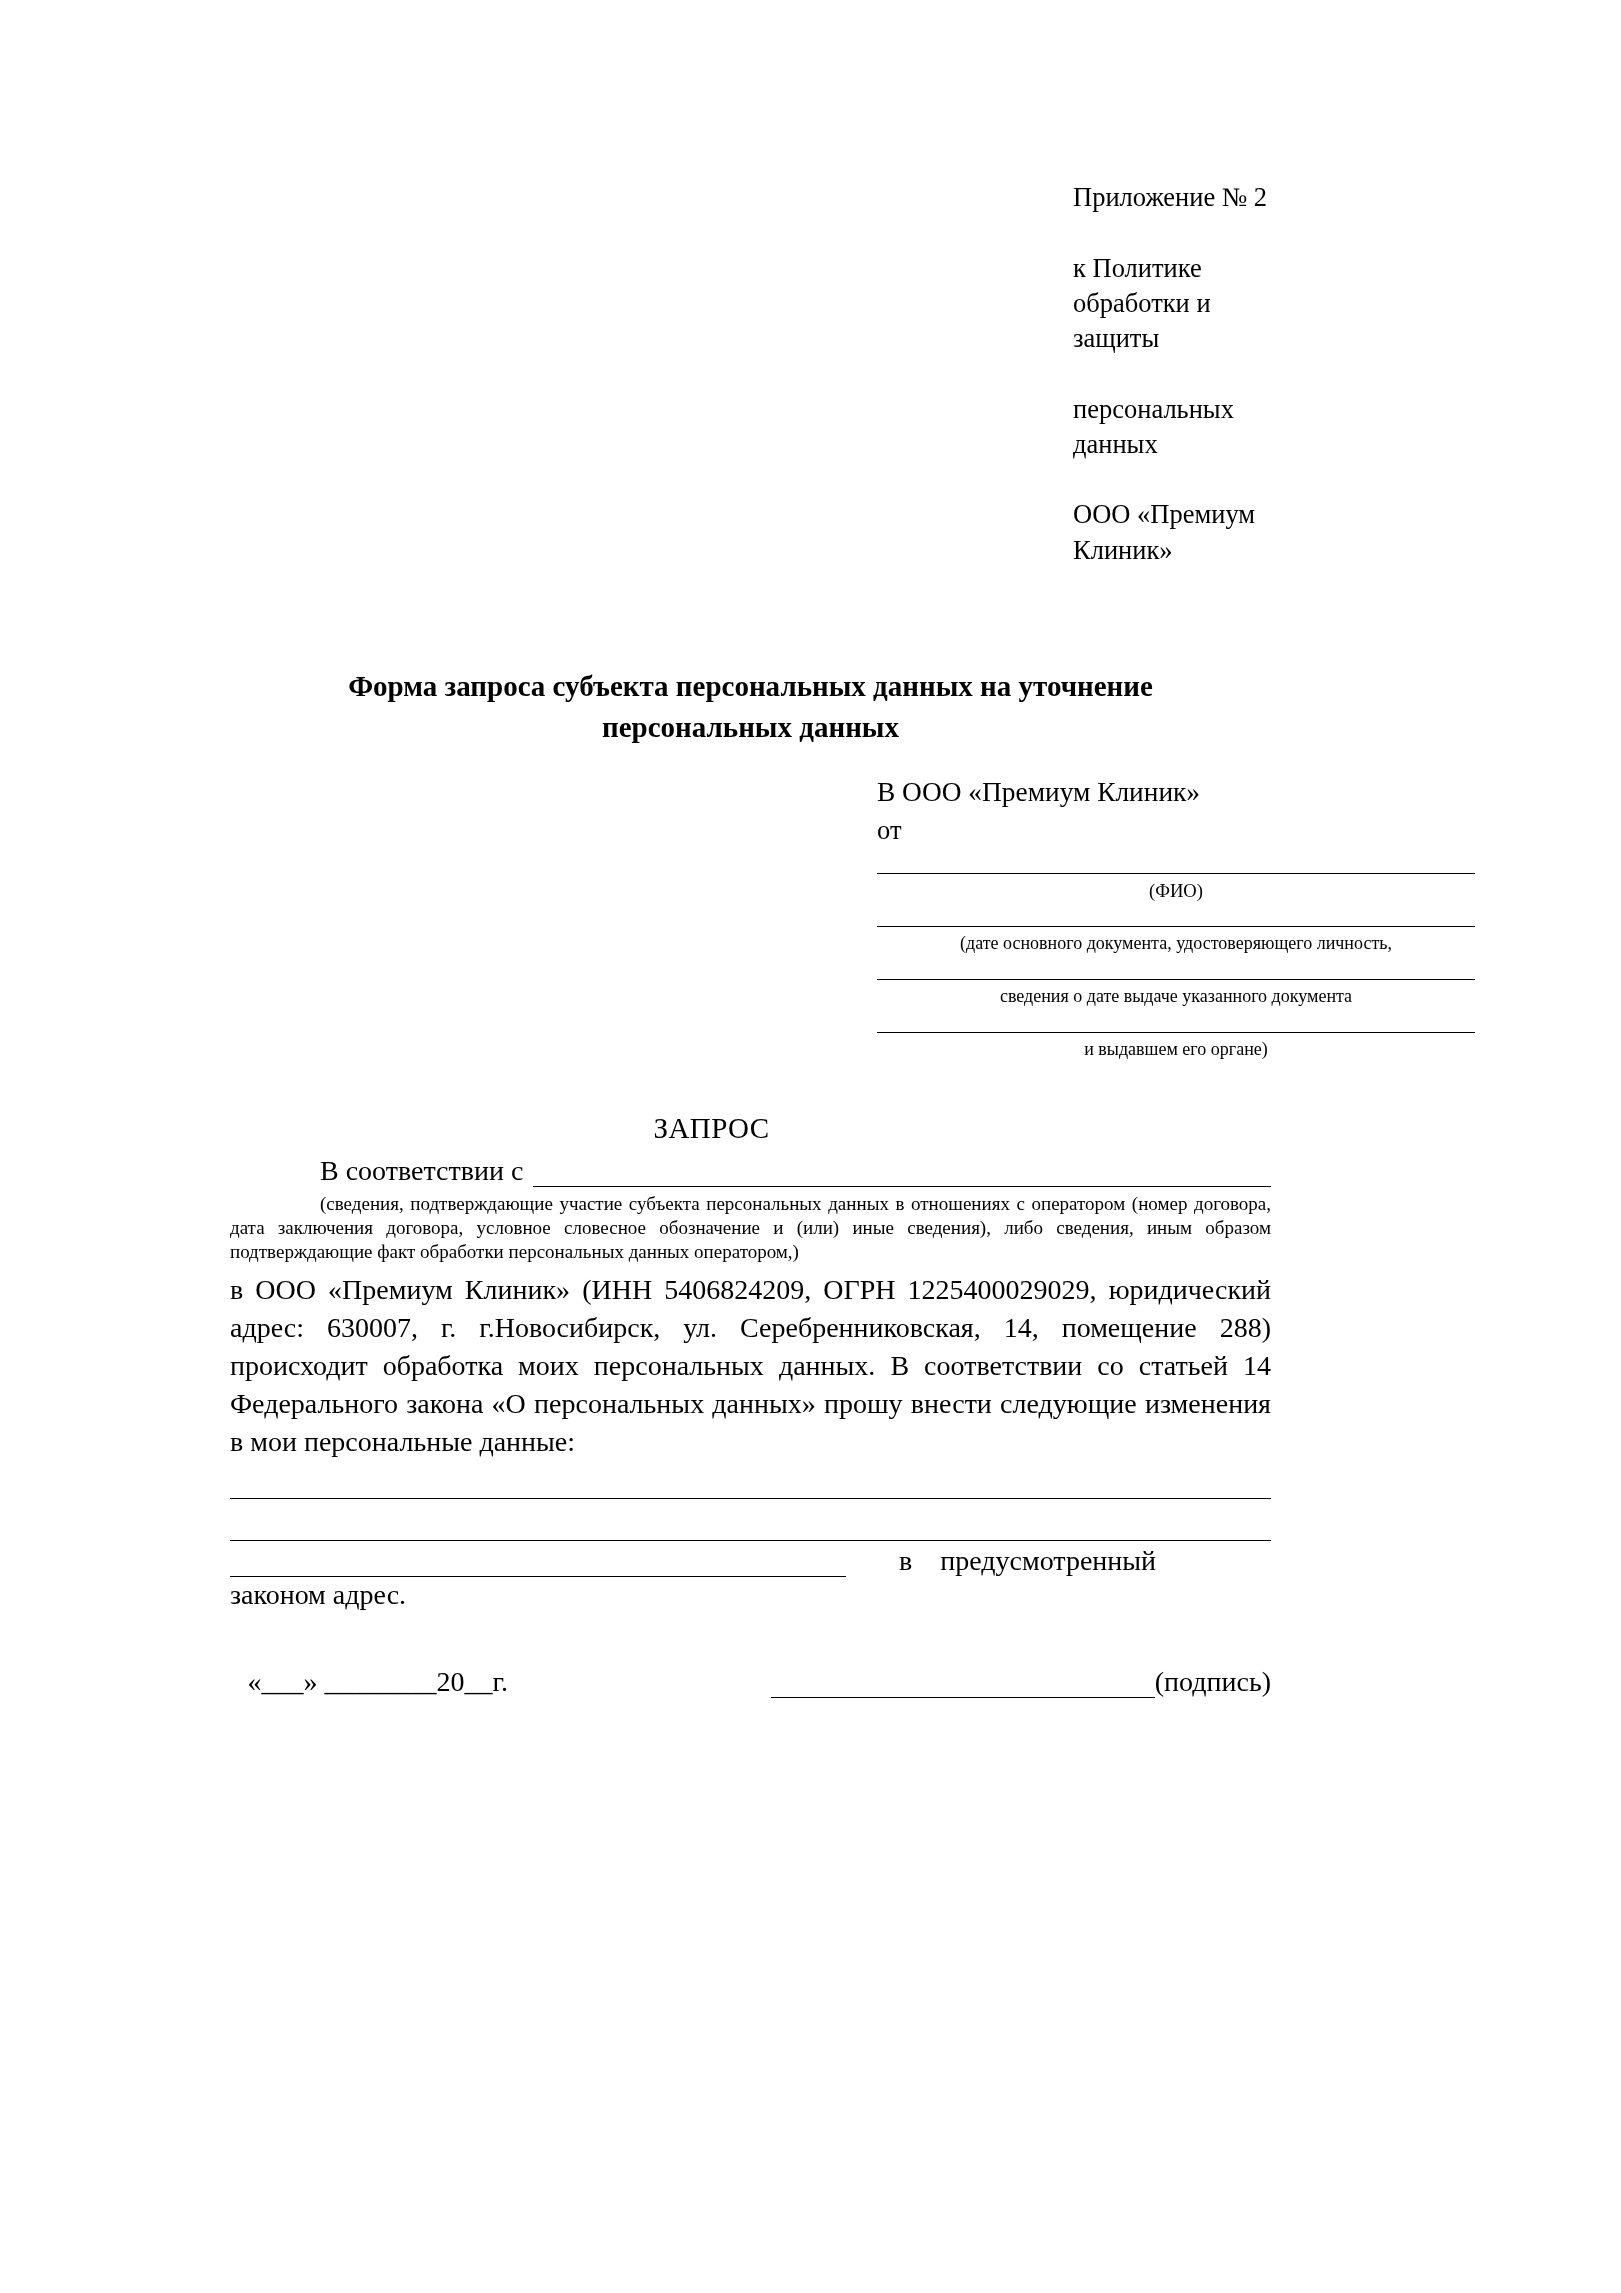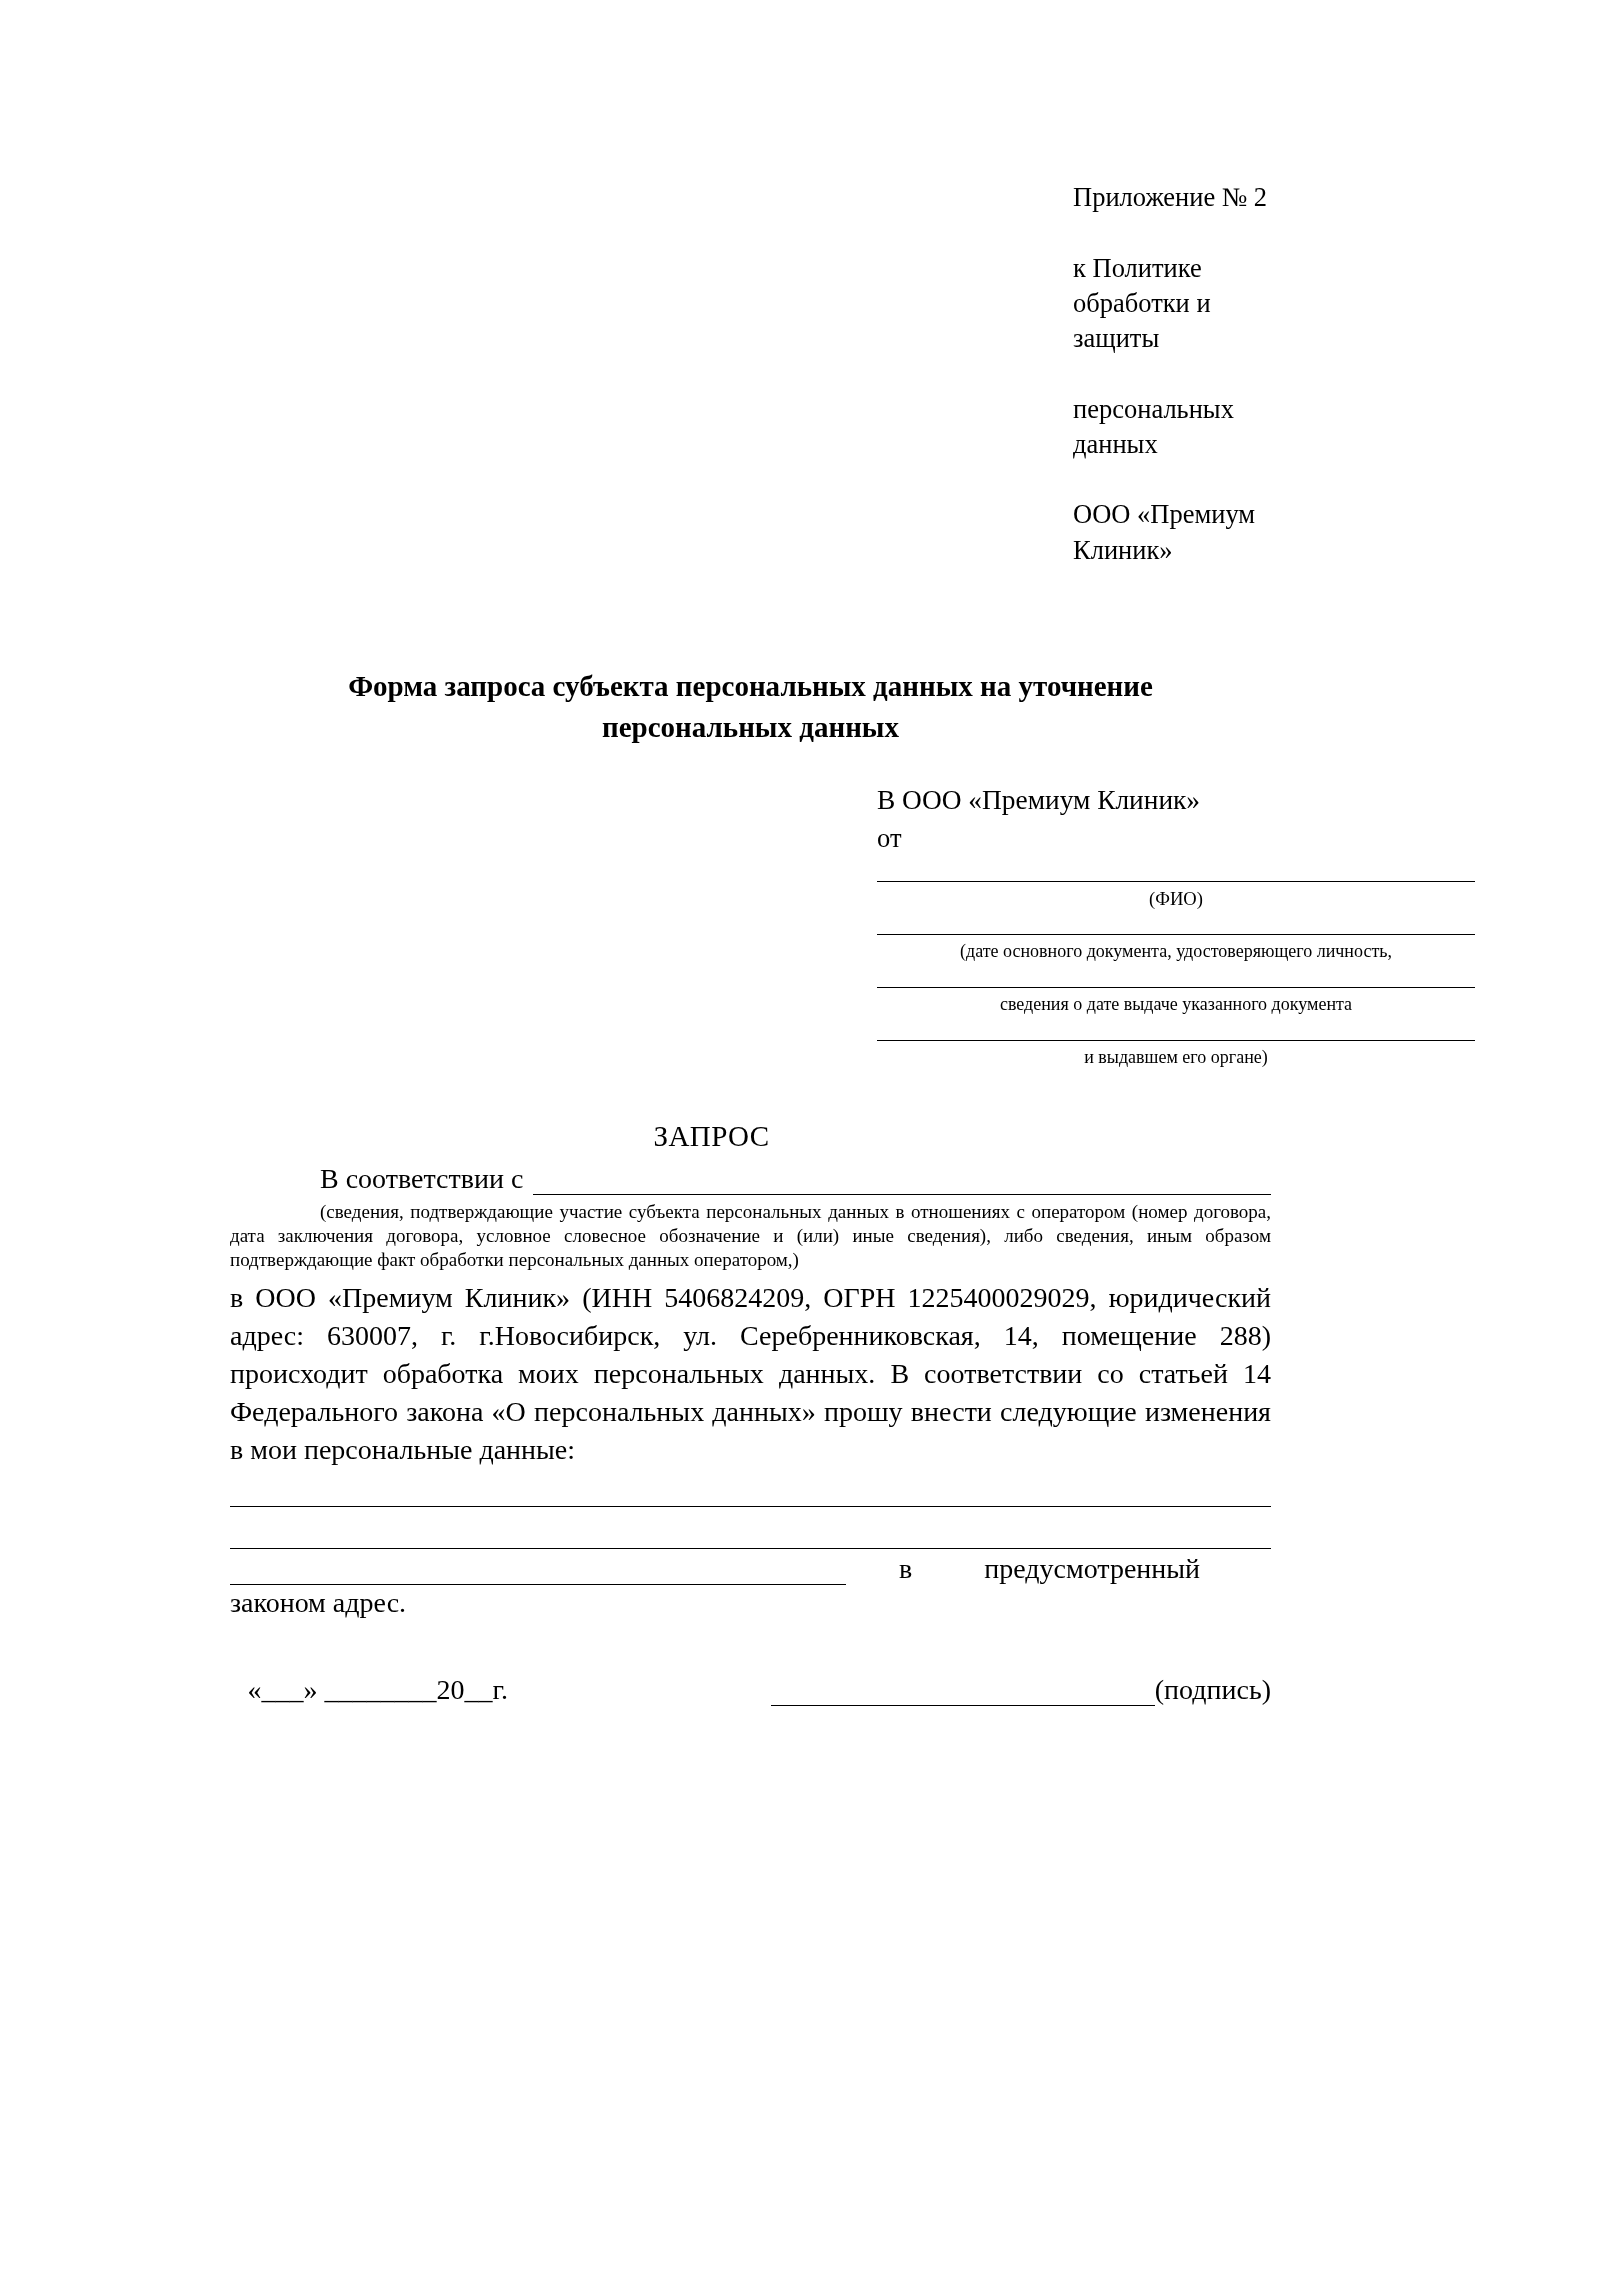--- a/index.html
+++ b/index.html
@@ -39,21 +39,21 @@
     margin-top: 63px;
     text-align: center;
     font-weight: bold;
     font-size: 29px;
     line-height: 1.42;
     padding: 0 93px;
   }
 
   
   .addressee {
-    margin-top: 34px;
+    margin-top: 26px;
     margin-left: 647px;
     width: 598px;
     font-size: 27.4px;
   }
   .addressee .to-line {
     font-size: 27.4px;
     line-height: 1.35;
   }
   .addressee .from-line {
     font-size: 26.5px;
@@ -147,21 +147,21 @@
   }
   .answer-line2 .fill {
     width: 616px;
     border-bottom: 1.6px solid #000;
     height: 27.4px;
   }
   .answer-line2 .w1 {
     margin-left: 53px;
   }
   .answer-line2 .w2 {
-    margin-left: 72px;
+    margin-left: 28px;
     font-family: Liberation Serif, serif;
   }
 
   .last-line {
     font-size: 28px;
     margin-top: 2px;
   }
 
   
   .sign-row {

